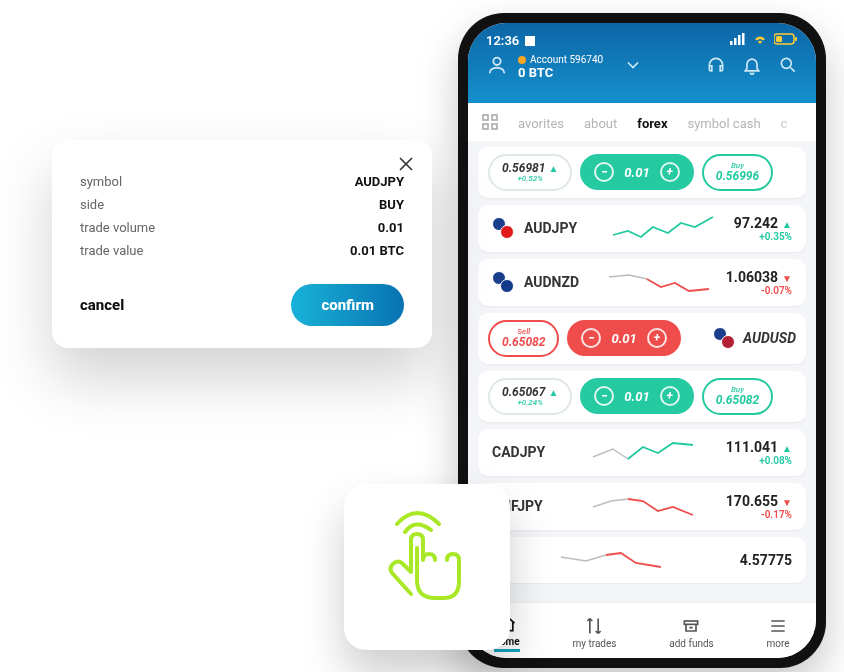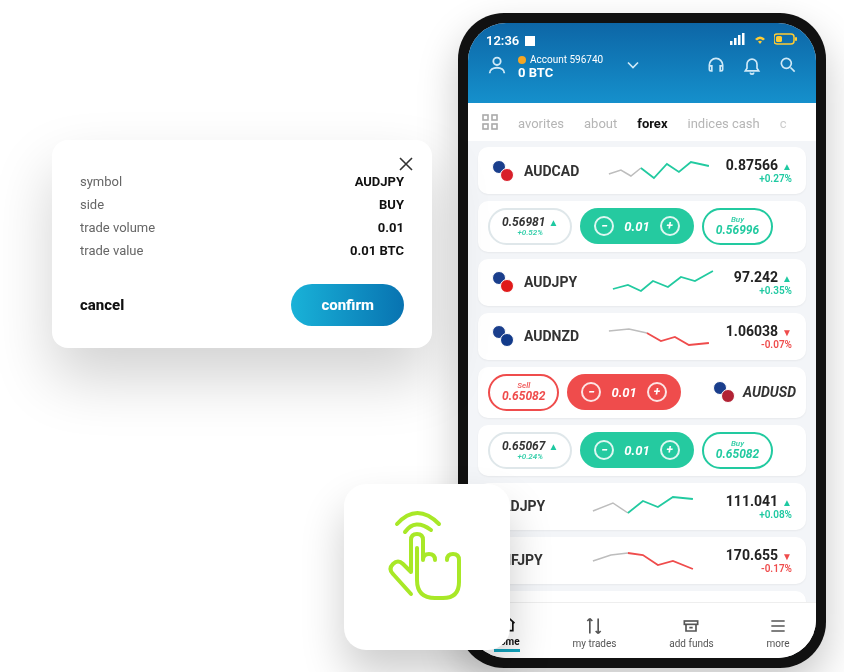--- a/index.html
+++ b/index.html
@@ -155,41 +155,26 @@
     <div class="tabs">
       <span class="grid-ico"><svg width="16" height="16" viewBox="0 0 16 16" fill="none" stroke="#aaa" stroke-width="1.6">
             <rect x="1" y="1" width="5" height="5"></rect>
             <rect x="10" y="1" width="5" height="5"></rect>
             <rect x="1" y="10" width="5" height="5"></rect>
             <rect x="10" y="10" width="5" height="5"></rect>
           </svg></span>
       <span class="tab">avorites</span>
       <span class="tab">about</span>
       <span class="tab active">forex</span>
-      <span class="tab">indices cash</span>
+      <span class="tab">symbol cash</span>
       <span class="tab" style="color:#ccc;">c</span>
     </div>
 
     <div class="list">
 
-      <div class="row">
-        <div class="pair-flag">
-            <span class="f1" style="background:#1a3e8c"></span>
-            <span class="f2" style="background:#d81f2a"></span>
-          </div>
-        <div class="sym">AUDCAD</div>
-        <svg class="spark" viewBox="0 0 100 26">
-            <polyline fill="none" stroke="#bdbdbd" stroke-width="1.5" points="0,16 12,12 22,18 32,10"></polyline>
-            <polyline fill="none" stroke="#22caa0" stroke-width="1.8" points="32,10 45,20 58,6 70,14 82,4 100,8"></polyline>
-          </svg>
-        <div class="px">
-            <div class="p"><span>0.87566</span><span class="tri up">▲</span></div>
-            <div class="ch up">+0.27%</div>
-          </div>
-      </div>
 
       <div class="row expand" style="padding:7px 10px;">
         <div class="pill pill-out" style="border-color:#dfe7ea;color:#333;">
           <span style="font-weight:700;"><span>0.56981</span><span class="tri up" style="margin-left:3px;">▲</span></span>
           <span class="small up">+0.52%</span>
         </div>
         <div class="qty green">
           <span class="qbtn">−</span>
           <span>0.01</span>
           <span class="qbtn">+</span>

